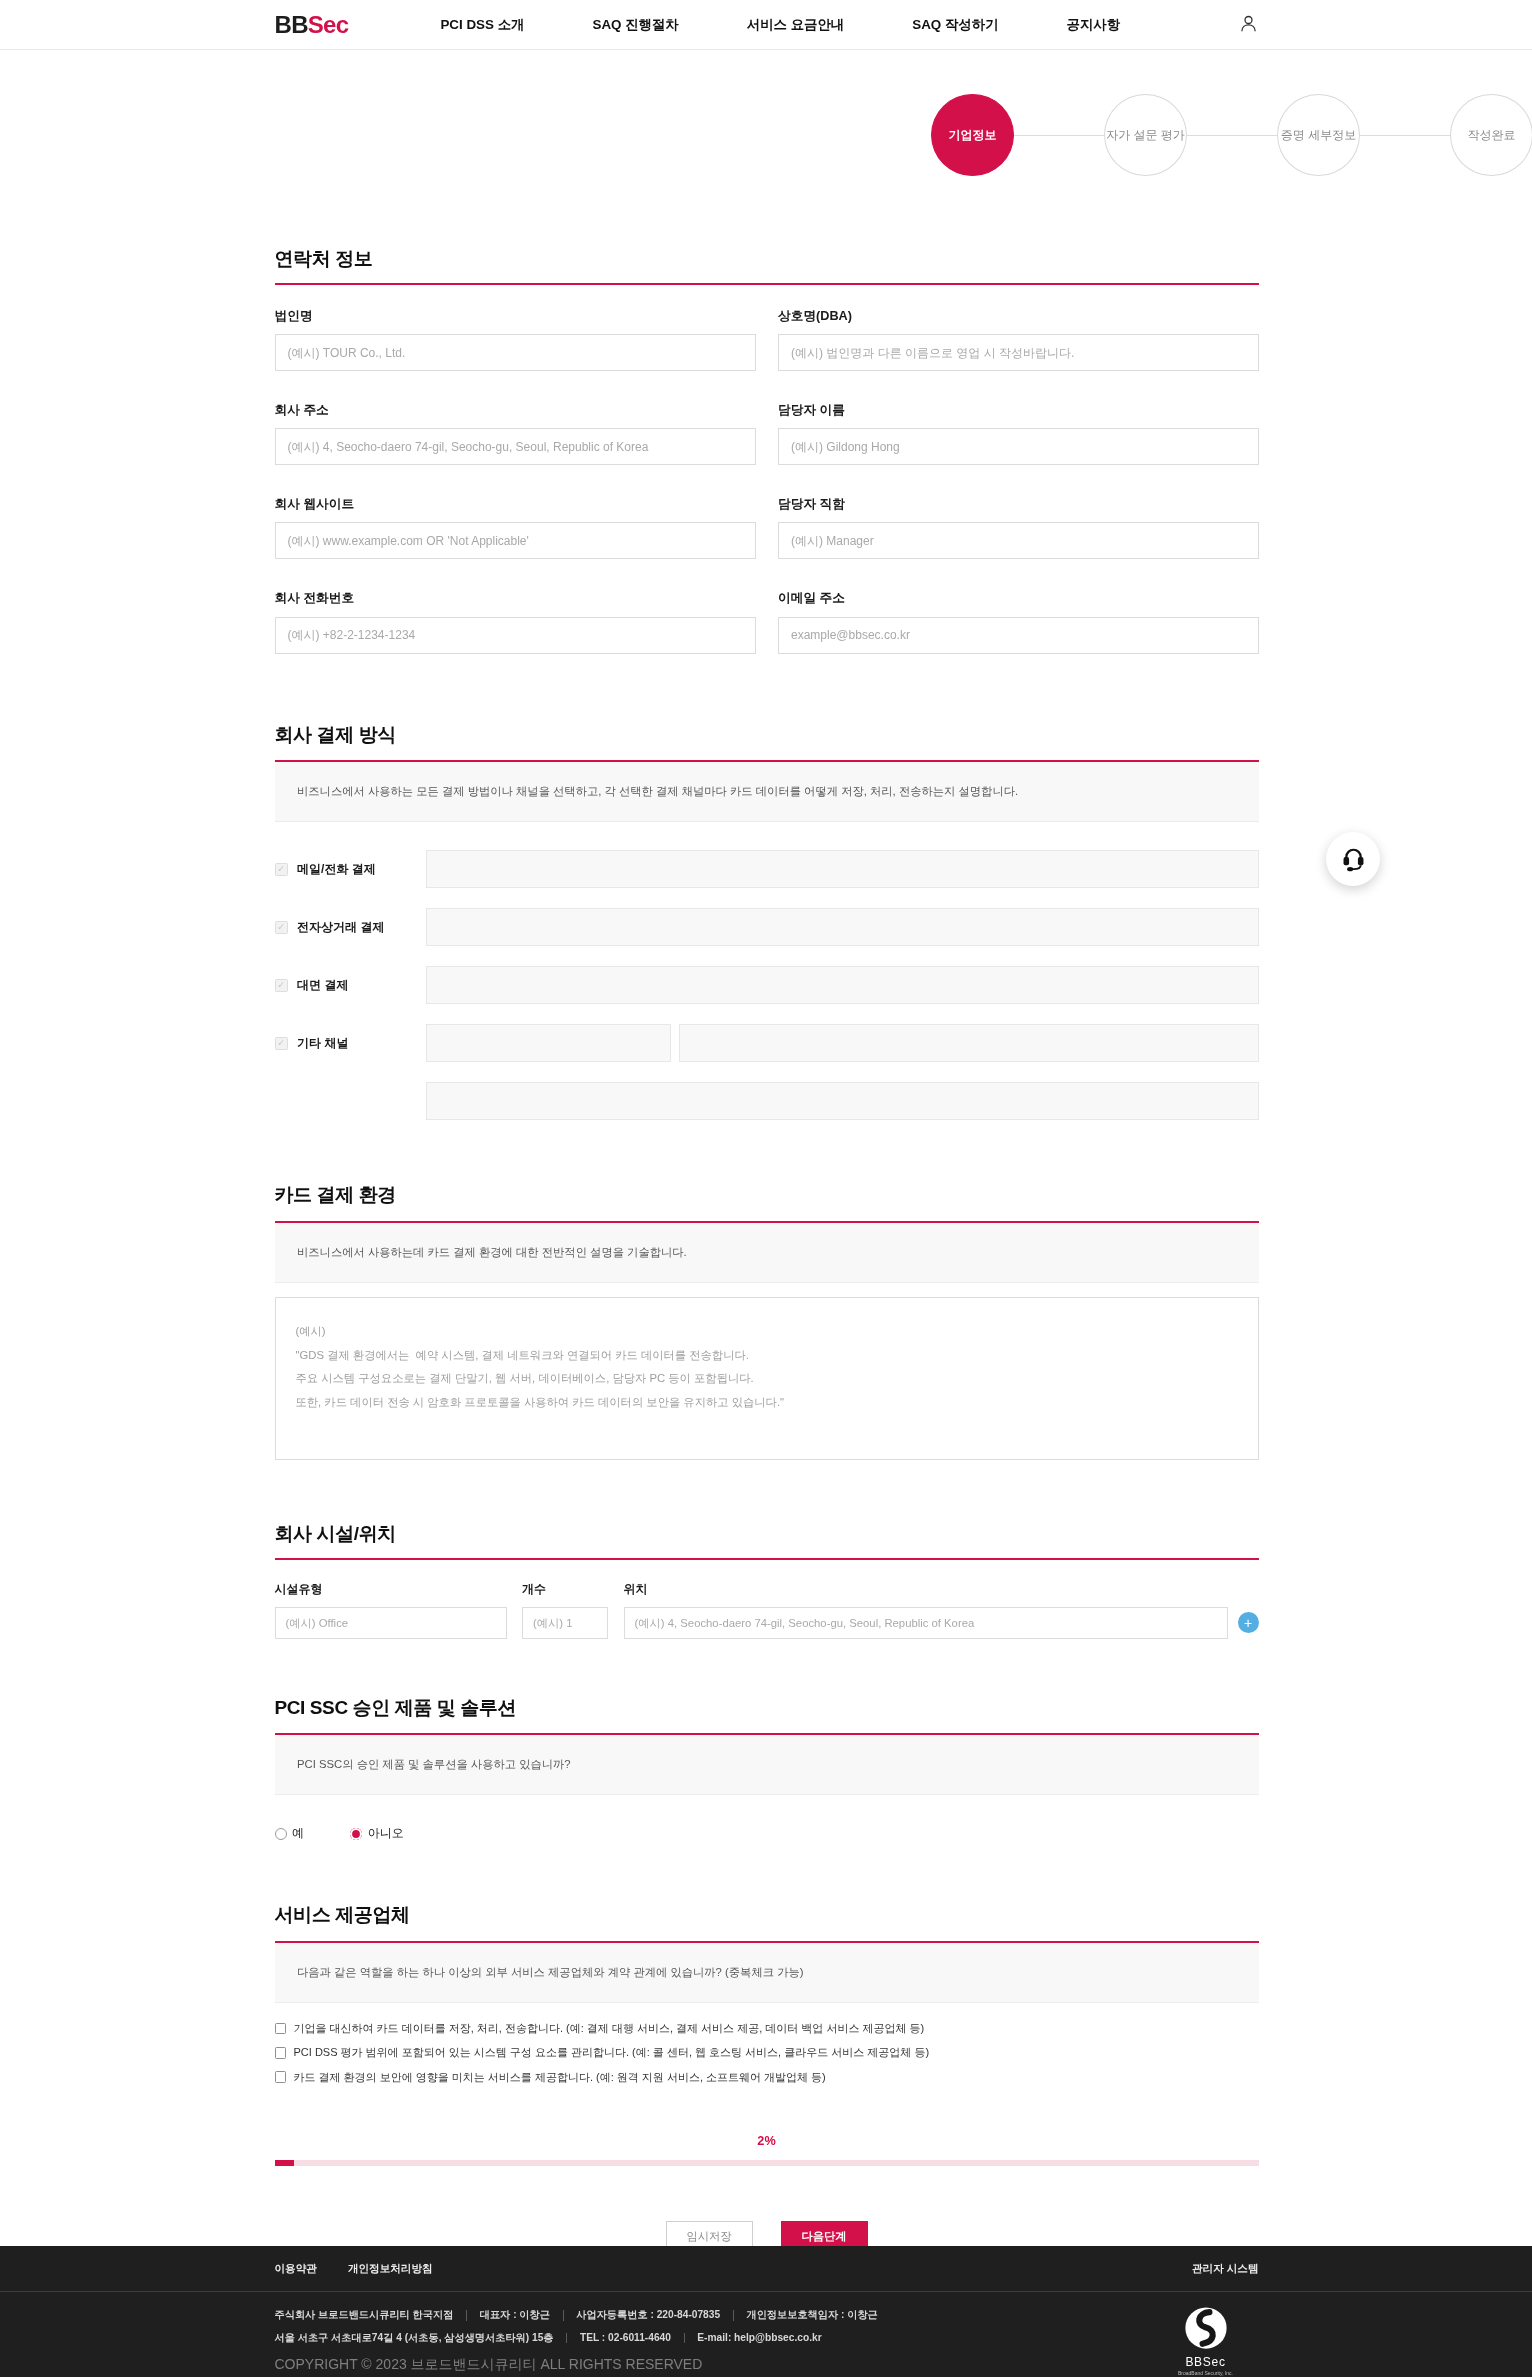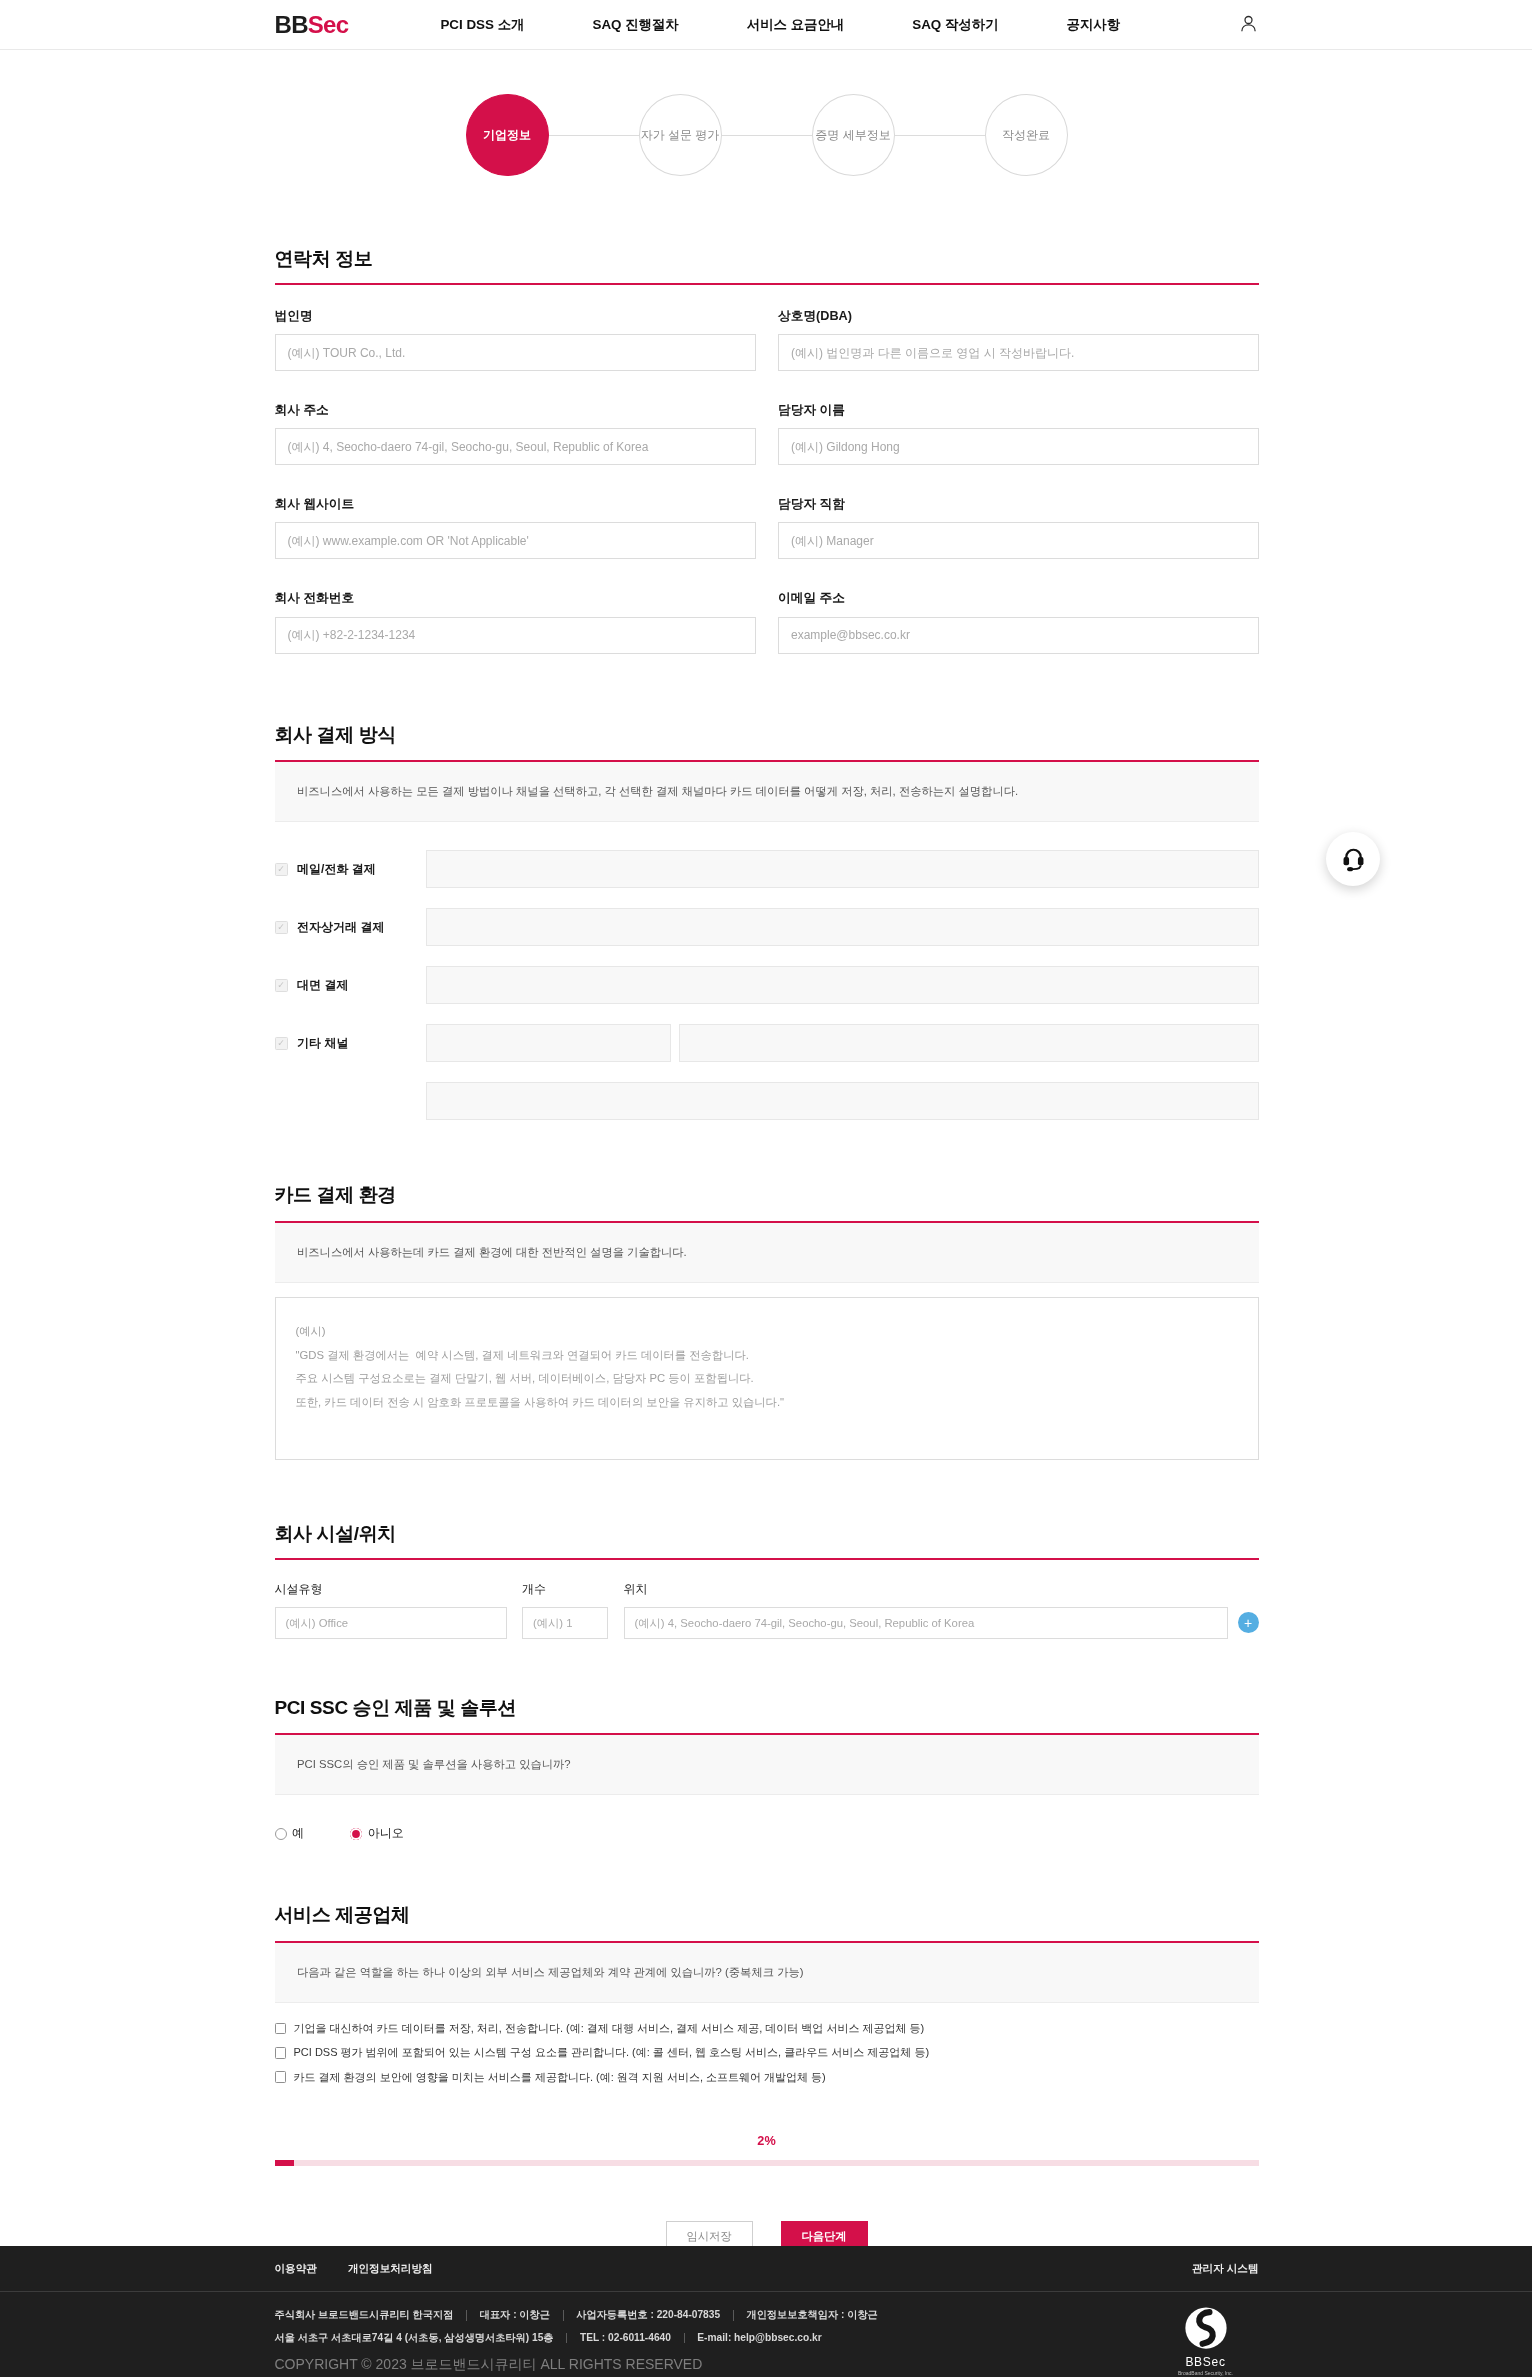--- a/index.html
+++ b/index.html
@@ -14,21 +14,21 @@
   header { height:50px; border-bottom:0.7px solid #e9e9e9; background:#fff; }
   .header-inner { height:100%; display:flex; align-items:center; }
   .logo { text-decoration:none; font-weight:800; font-size:24px; letter-spacing:-0.7px; line-height:1; }
   .logo-bb { color:#1d1d1d; }
   .logo-sec { color:#d4104a; }
   nav { display:flex; gap:68px; margin-left:92px; }
   .nav-item { text-decoration:none; color:#111; font-size:13.4px; font-weight:700; cursor:pointer; }
   .user-btn { margin-left:auto; background:none; border:none; cursor:pointer; }
 
   
-  .stepper { margin-top:44px; display:flex; align-items:center; justify-content:center; }
+  .stepper { margin-top:44px; display:flex; align-items:center; justify-content:flex-end; }
   .step {
     width:83px; height:82px; border-radius:50%; border:0.7px solid #d9d9d9; background:#fff;
     display:flex; align-items:center; justify-content:center; color:#8a8a8a; font-size:12px; cursor:pointer;
     text-align:center;
   }
   .step.active { background:#d4104a; border-color:#d4104a; color:#fff; font-weight:700; }
   .step-line { width:90px; height:0.7px; background:#dcdcdc; }
 
   
   .sec-title { font-size:19px; font-weight:700; color:#101010; letter-spacing:-0.4px; }
@@ -73,21 +73,21 @@
     margin-top:14px; width:100%; height:163px; border:0.7px solid #dcdcdc; background:#fff; resize:none;
     padding:22px 20px; font-size:11.3px; line-height:2.1; color:#333; font-family:inherit;
   }
   .big-textarea::placeholder { color:#9d9d9d; }
 
   
   .fac-row { margin-top:21px; display:flex; align-items:flex-end; }
   .fac-col-type { width:232px; }
   .fac-col-count { width:86px; margin-left:15.5px; }
   .fac-col-loc { flex:1; margin-left:15.5px; }
-  .fac-label { display:block; font-size:12px; font-weight:400; color:#1b1b1b; margin-bottom:8.4px; }
+  .fac-label { display:block; font-size:12px; font-weight:700; color:#1b1b1b; margin-bottom:8.4px; }
   .fac-input { width:100%; height:32px; border:0.7px solid #dcdcdc; padding:0 10px; font-size:11.3px; font-family:inherit; }
   .fac-input::placeholder { color:#a9a9a9; }
   .add-btn {
     width:21px; height:21px; border-radius:50%; border:none; background:#55aee2; color:#fff;
     font-size:14px; line-height:1; margin-left:10px; margin-bottom:5.6px; cursor:pointer; flex-shrink:0;
     display:flex; align-items:center; justify-content:center;
   }
 
   
   .radio-row { margin-top:30px; display:flex; align-items:center; gap:46px; }

